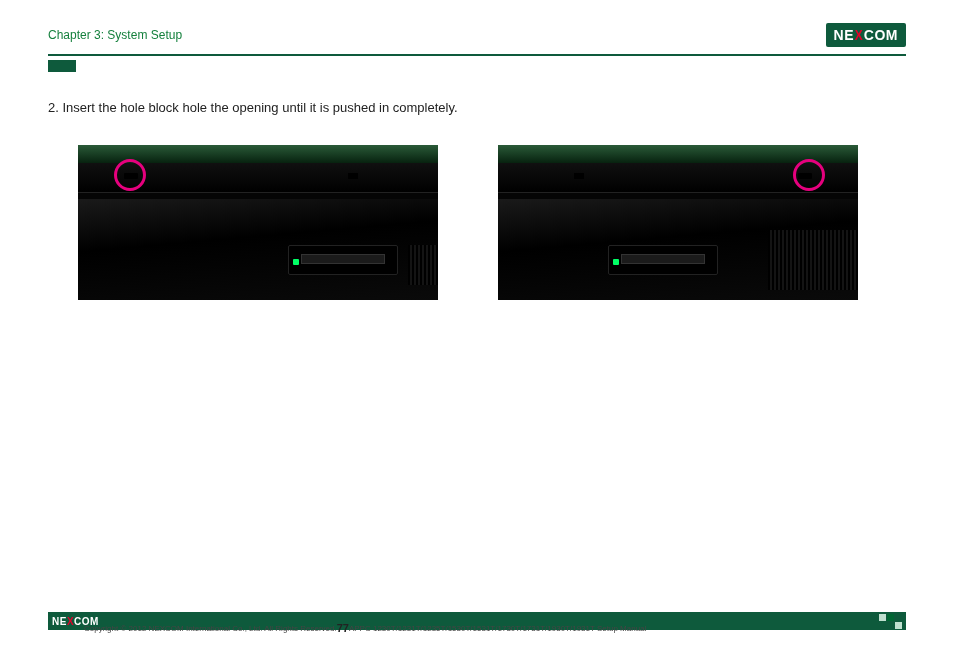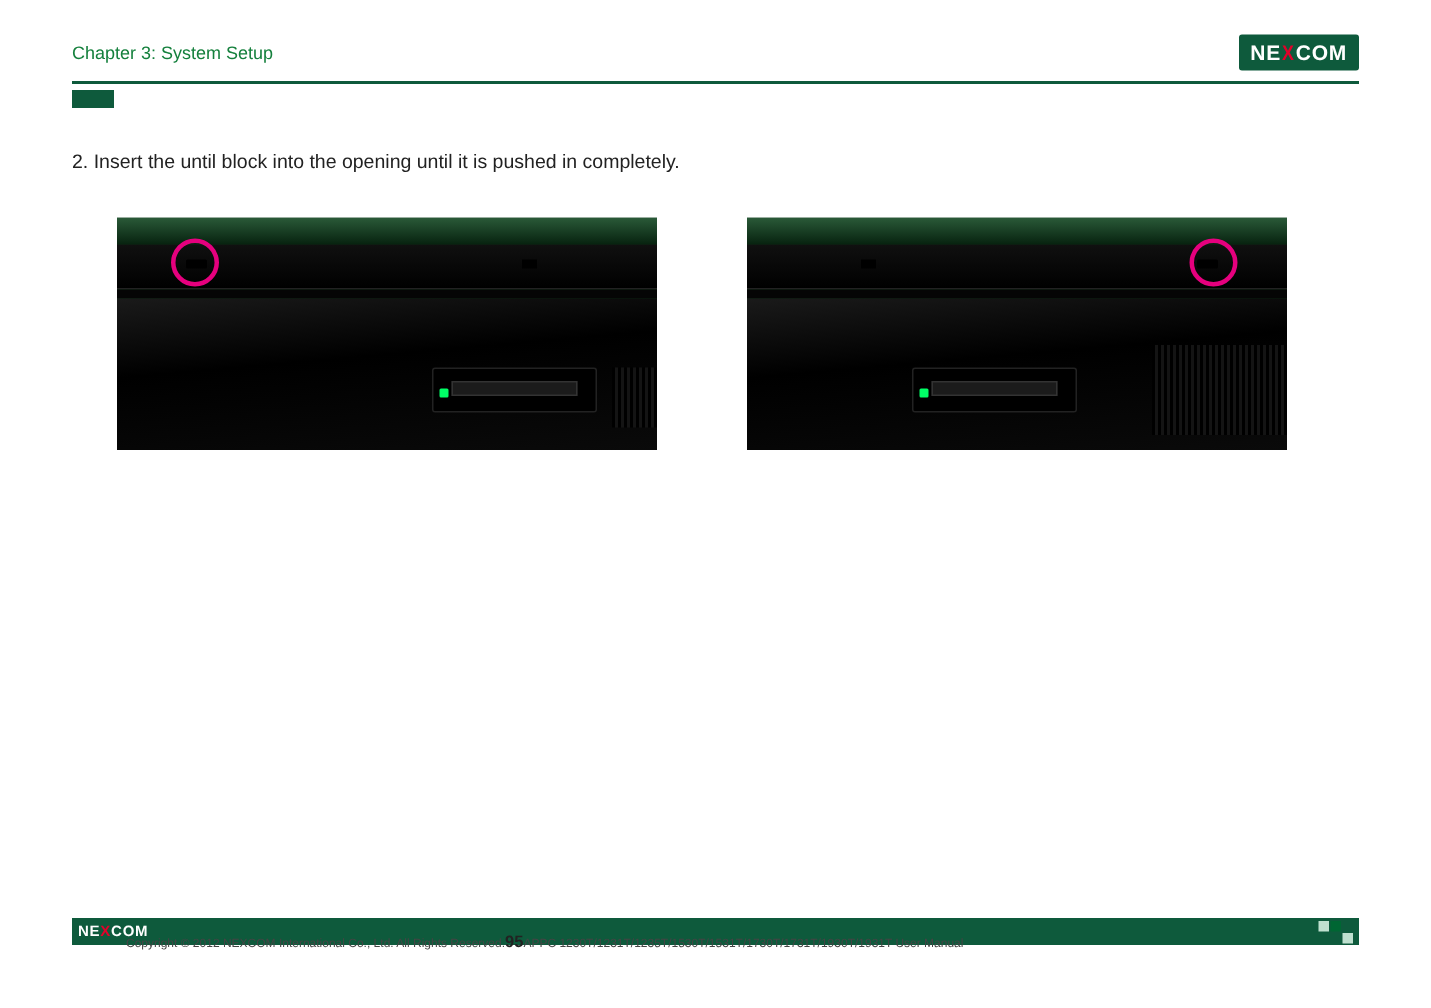--- a/index.html
+++ b/index.html
@@ -182,21 +182,21 @@
     <div class="logo-top">
       <span>NE</span><span class="x">X</span><span>COM</span>
     </div>
   </div>
   <hr class="hr-top">
   <div class="tab"></div>
 
   <div class="content">
     <div class="step">
       <span>2.</span>
-      <span>Insert the until block into the opening until it is pushed in completely.</span>
+      <span>Insert the hole block hole the opening until it is pushed in completely.</span>
     </div>
 
     <div class="images">
 
       <div class="device">
         <div class="bg-green"></div>
         <div class="edge-light"></div>
         <div class="top-bezel"></div>
         <div class="bezel-edge"></div>
         <div class="body-panel"></div>
@@ -234,16 +234,16 @@
     </div>
     <div class="footer-squares">
       <div class="fsq"></div>
       <div class="fsq dark"></div>
       <div class="fsq" style="align-self:flex-end; margin-top:8px;"></div>
     </div>
   </div>
 
   <div class="footer-line">
     <div>Copyright © 2012 NEXCOM International Co., Ltd. All Rights Reserved.</div>
-    <div class="page-num">95</div>
-    <div>APPC 1230T/1231T/1235T/1530T/1531T/1730T/1731T/1930T/1931T User Manual</div>
+    <div class="page-num">77</div>
+    <div>APPC 1230T/1231T/1235T/1530T/1531T/1730T/1731T/1930T/1931T Setup Manual</div>
   </div>
 </div>
 
 </body></html>

